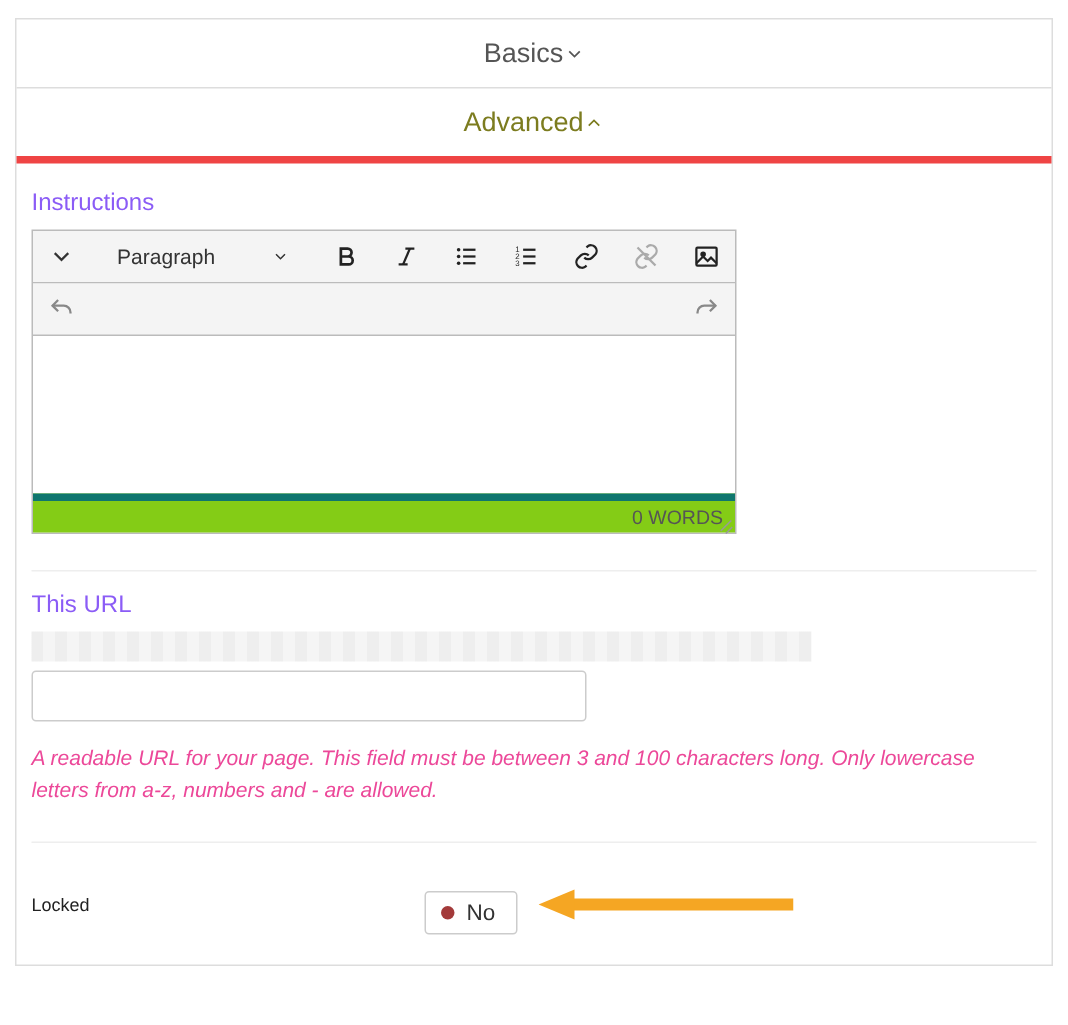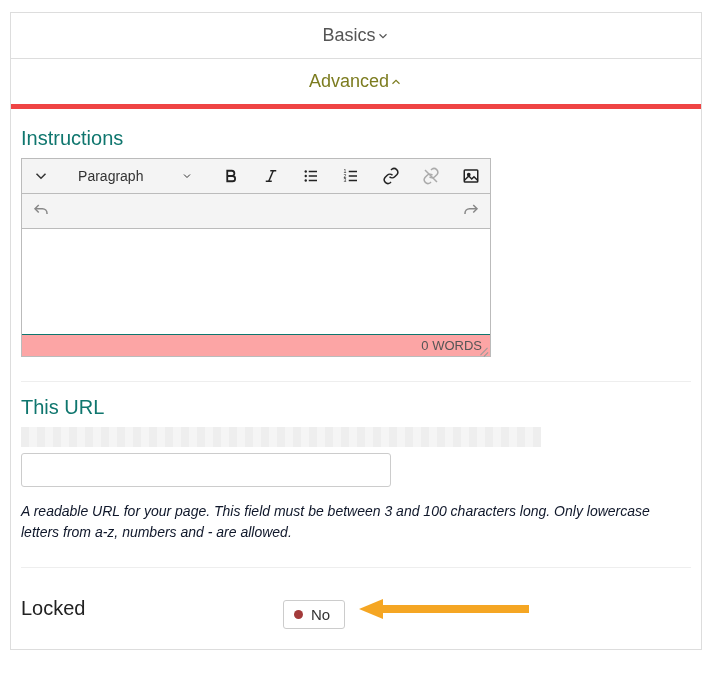--- a/index.html
+++ b/index.html
@@ -28,22 +28,22 @@
   .ah-basics { color: #555; }
   .ah-advanced { color: #7c7c1f; border-bottom: 5px solid #ef4444; }
   .chevron svg { width: 14px; height: 14px; display: block; }
   .ah-basics .chevron svg { stroke: #555; }
   .ah-advanced .chevron svg { stroke: #7c7c1f; }
   .content {
     padding: 18px 10px 10px 10px;
   }
   .field-block { margin-bottom: 24px; }
   .field-label {
-    font-size: 20px;
-    color: #0f766e;
+    font-size: 16px;
+    color: #8b5cf6;
     margin-bottom: 8px;
   }
   
   .editor {
     border: 1px solid #bbb;
   }
   .toolbar-row {
     display: flex;
     align-items: center;
     background: #f4f4f4;
@@ -70,22 +70,22 @@
     color: #333;
     font-size: 14px;
     cursor: pointer;
   }
   .editor-area {
     background: #fff;
     height: 105px;
     width: 100%;
   }
   .editor-status {
-    background: #fca5a5;
-    border-top: 1px solid #0f766e;
+    background: #84cc16;
+    border-top: 5px solid #0f766e;
     display: flex;
     justify-content: flex-end;
     align-items: flex-end;
     padding: 3px 8px;
     font-size: 13px;
     color: #555;
     position: relative;
   }
   .resize-handle {
     position: absolute;
@@ -109,34 +109,34 @@
     width: 520px;
   }
   .url-input {
     width: 370px;
     border: 1px solid #ccc;
     border-radius: 3px;
     padding: 8px 10px;
     font-size: 14px;
   }
   .help {
-    color: #0f172a;
+    color: #ec4899;
     font-style: italic;
     font-size: 14px;
     line-height: 1.5;
     margin-top: 14px;
   }
   .locked-row {
     display: flex;
     align-items: center;
     padding-top: 6px;
   }
   .locked-label {
     width: 262px;
-    font-size: 20px;
+    font-size: 12px;
     color: #222;
   }
   .toggle {
     border: 1px solid #ccc;
     border-radius: 3px;
     padding: 5px 14px 5px 10px;
     display: inline-flex;
     align-items: center;
     gap: 8px;
     font-size: 15px;

